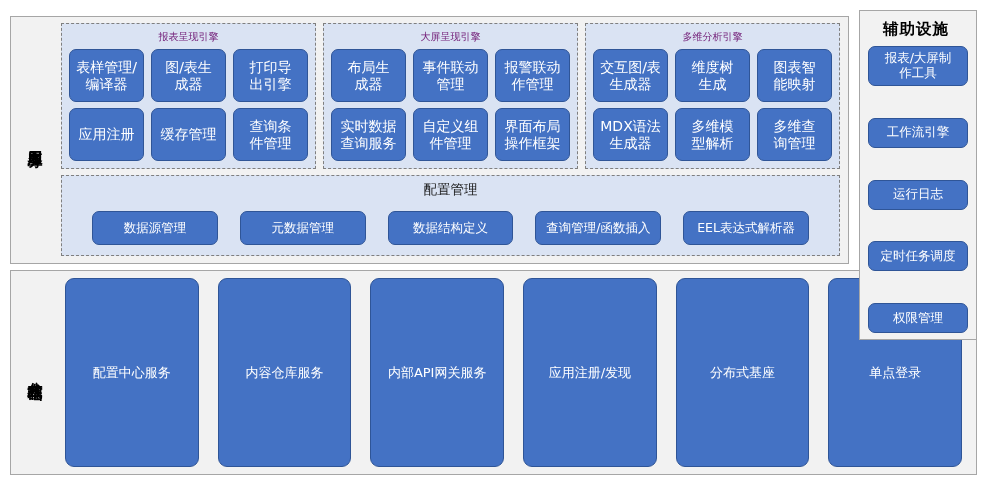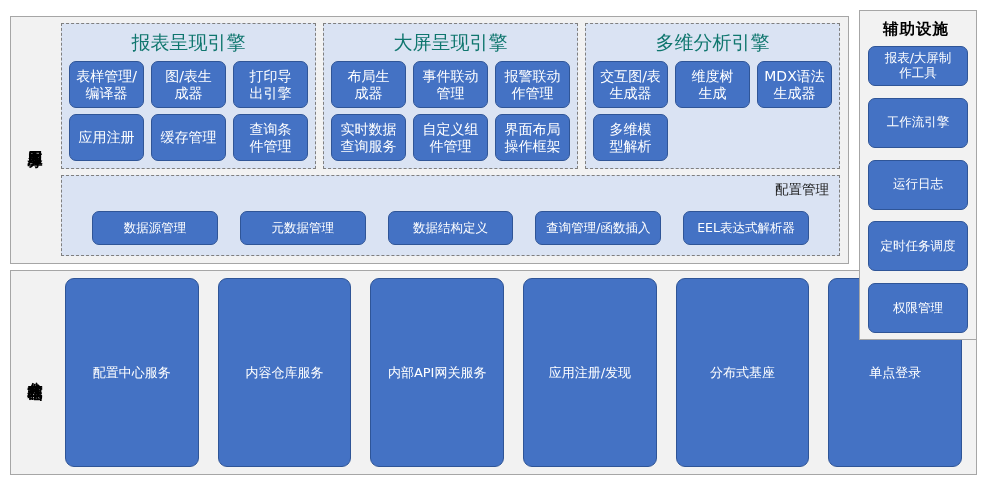--- a/index.html
+++ b/index.html
@@ -109,21 +109,21 @@
     width: 100%;
     display: flex;
     flex-direction: column;
     justify-content: space-between;
     align-items: center;
     padding: 0 8px 2px 8px;
     box-sizing: border-box;
   }
   #aux-list .btn {
     width: 100%;
-    height: 50px;
+    height: 30px;
     font-size: 12.5px;
   }
   #aux-list .btn.two-line { height: 40px; }
   
   #app-section {
     height: 248px;
     margin-top: 6px;
     margin-right: 128px;
   }
   #app-body {
@@ -143,43 +143,43 @@
     flex: 1 1 0;
     background: #DAE3F3;
     border: 1px dashed #7F7F7F;
     box-sizing: border-box;
     display: flex;
     flex-direction: column;
     padding: 4px 7px 7px 7px;
   }
   .engine-title {
     text-align: center;
-    font-size: 19px;
-    color: #0f766e;
+    font-size: 10px;
+    color: #701a75;
     padding: 2px 0 5px 0;
   }
   .engine-grid {
     flex: 1 1 auto;
     display: grid;
     grid-template-columns: repeat(3, 1fr);
     grid-auto-rows: 1fr;
     gap: 6px 7px;
   }
   .engine-grid .btn { font-size: 14px; }
   #config-panel {
     flex: 1 1 auto;
     background: #DAE3F3;
     border: 1px dashed #7F7F7F;
     box-sizing: border-box;
     display: flex;
     flex-direction: column;
     padding: 3px 10px 8px 10px;
   }
   #config-title {
-    text-align: right;
+    text-align: center;
     font-size: 13.5px;
     color: #1a1a1a;
     padding: 2px 0 4px 0;
   }
   #config-row {
     flex: 1 1 auto;
     display: flex;
     align-items: flex-end;
     gap: 22px;
     padding: 0 20px 2px 20px;
@@ -267,24 +267,28 @@
           </div>
         </div>
 
         <div class="engine">
           <div class="engine-title">多维分析引擎</div>
           <div class="engine-grid">
             <div class="btn">交互图/表
 生成器</div>
             <div class="btn">维度树
 生成</div>
+            <div class="btn">图表智
+能映射</div>
             <div class="btn">MDX语法
 生成器</div>
             <div class="btn">多维模
 型解析</div>
+            <div class="btn">多维查
+询管理</div>
           </div>
         </div>
 
       </div>
 
       <div id="config-panel">
         <div id="config-title">配置管理</div>
         <div id="config-row">
           <div class="btn">数据源管理</div>
           <div class="btn">元数据管理</div>

